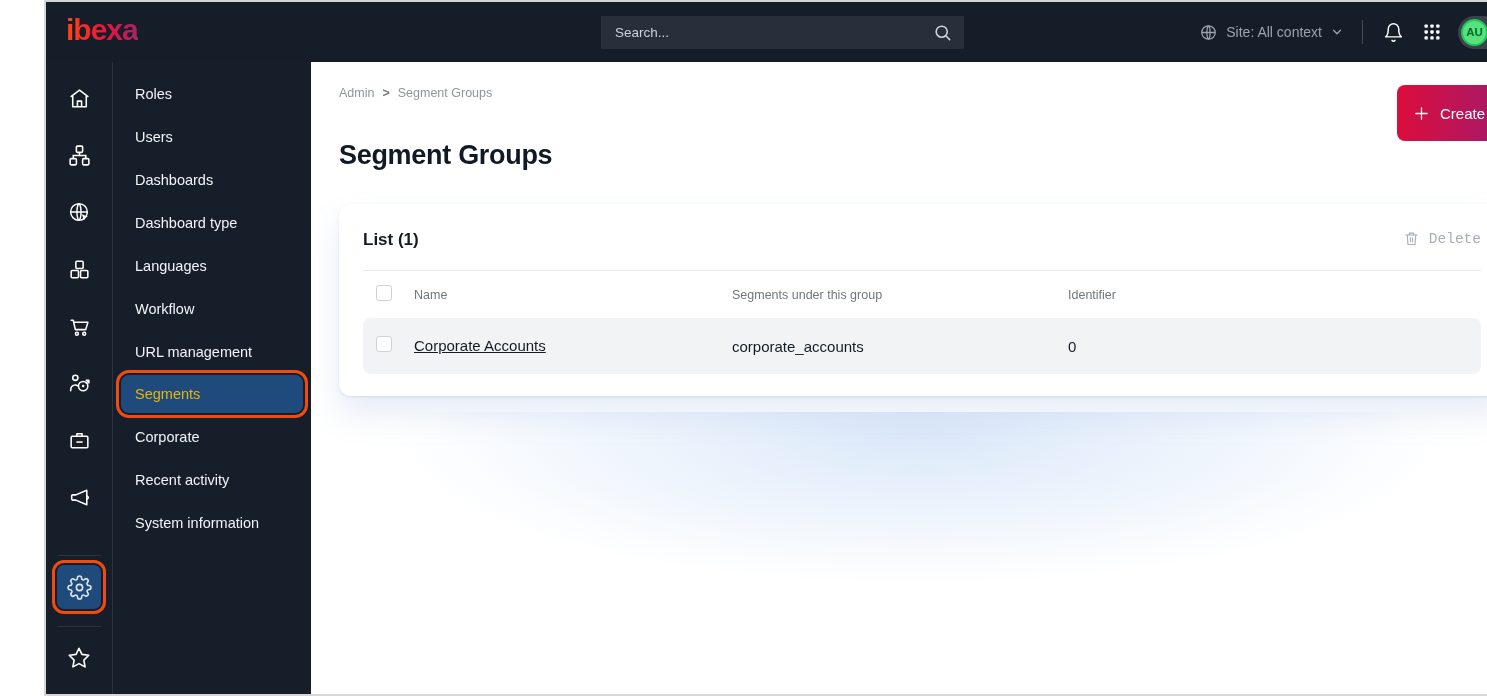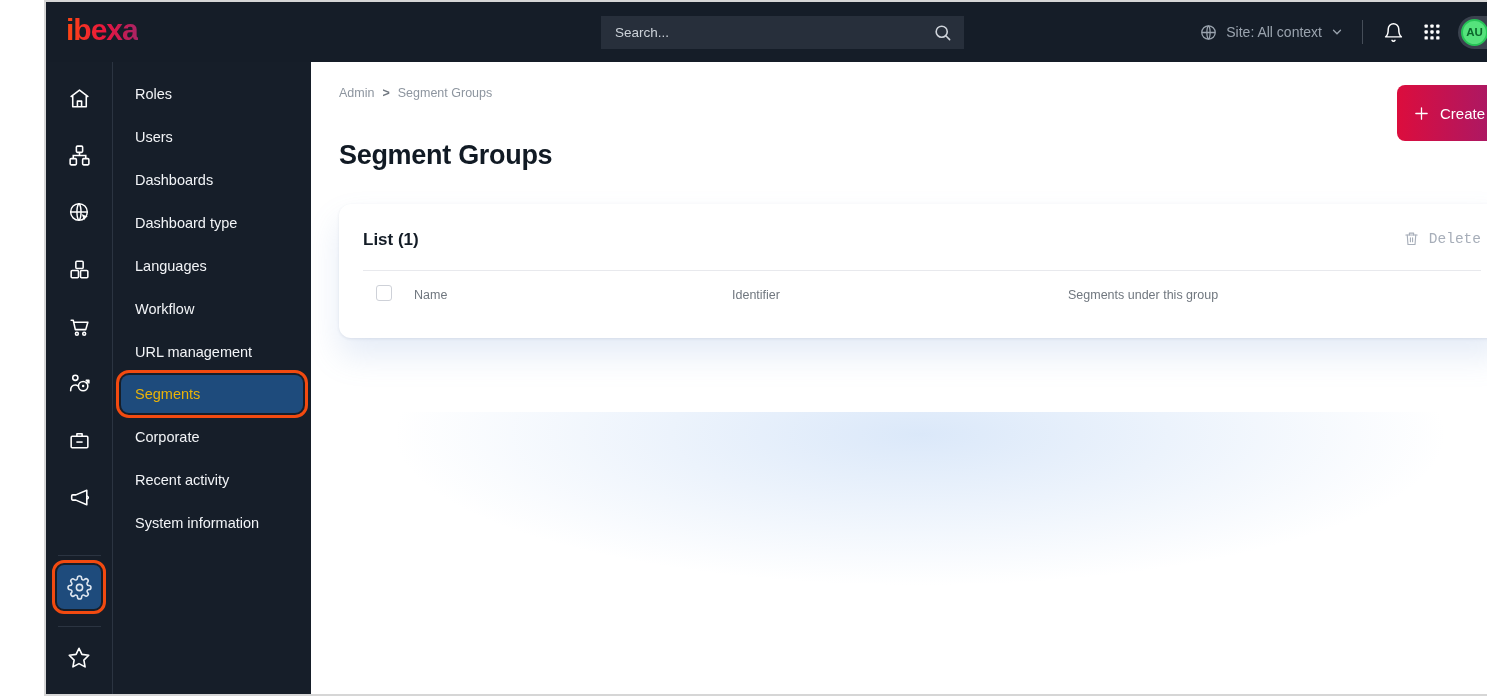--- a/index.html
+++ b/index.html
@@ -275,20 +275,26 @@
             </span>
             <span>Delete</span>
           </button>
         </div>
         <div class="card-sep"></div>
 
         <div class="tbl">
           <div class="tbl-grid tbl-head">
             <span><input type="checkbox" class="cb" style=""></span>
             <span>Name</span>
+            <span>Segments under this group</span>
             <span>Identifier</span>
-            <span>Segments under this group</span>
+          </div>
+          <div class="tbl-grid tbl-row">
+            <span><input type="checkbox" class="cb" style=""></span>
+            <span><a class="row-link">Corporate Accounts</a></span>
+            <span class="row-cell">corporate_accounts</span>
+            <span class="row-cell">0</span>
           </div>
         </div>
       </section>
     </main>
   </div>
 </div>
 
 </body></html>

